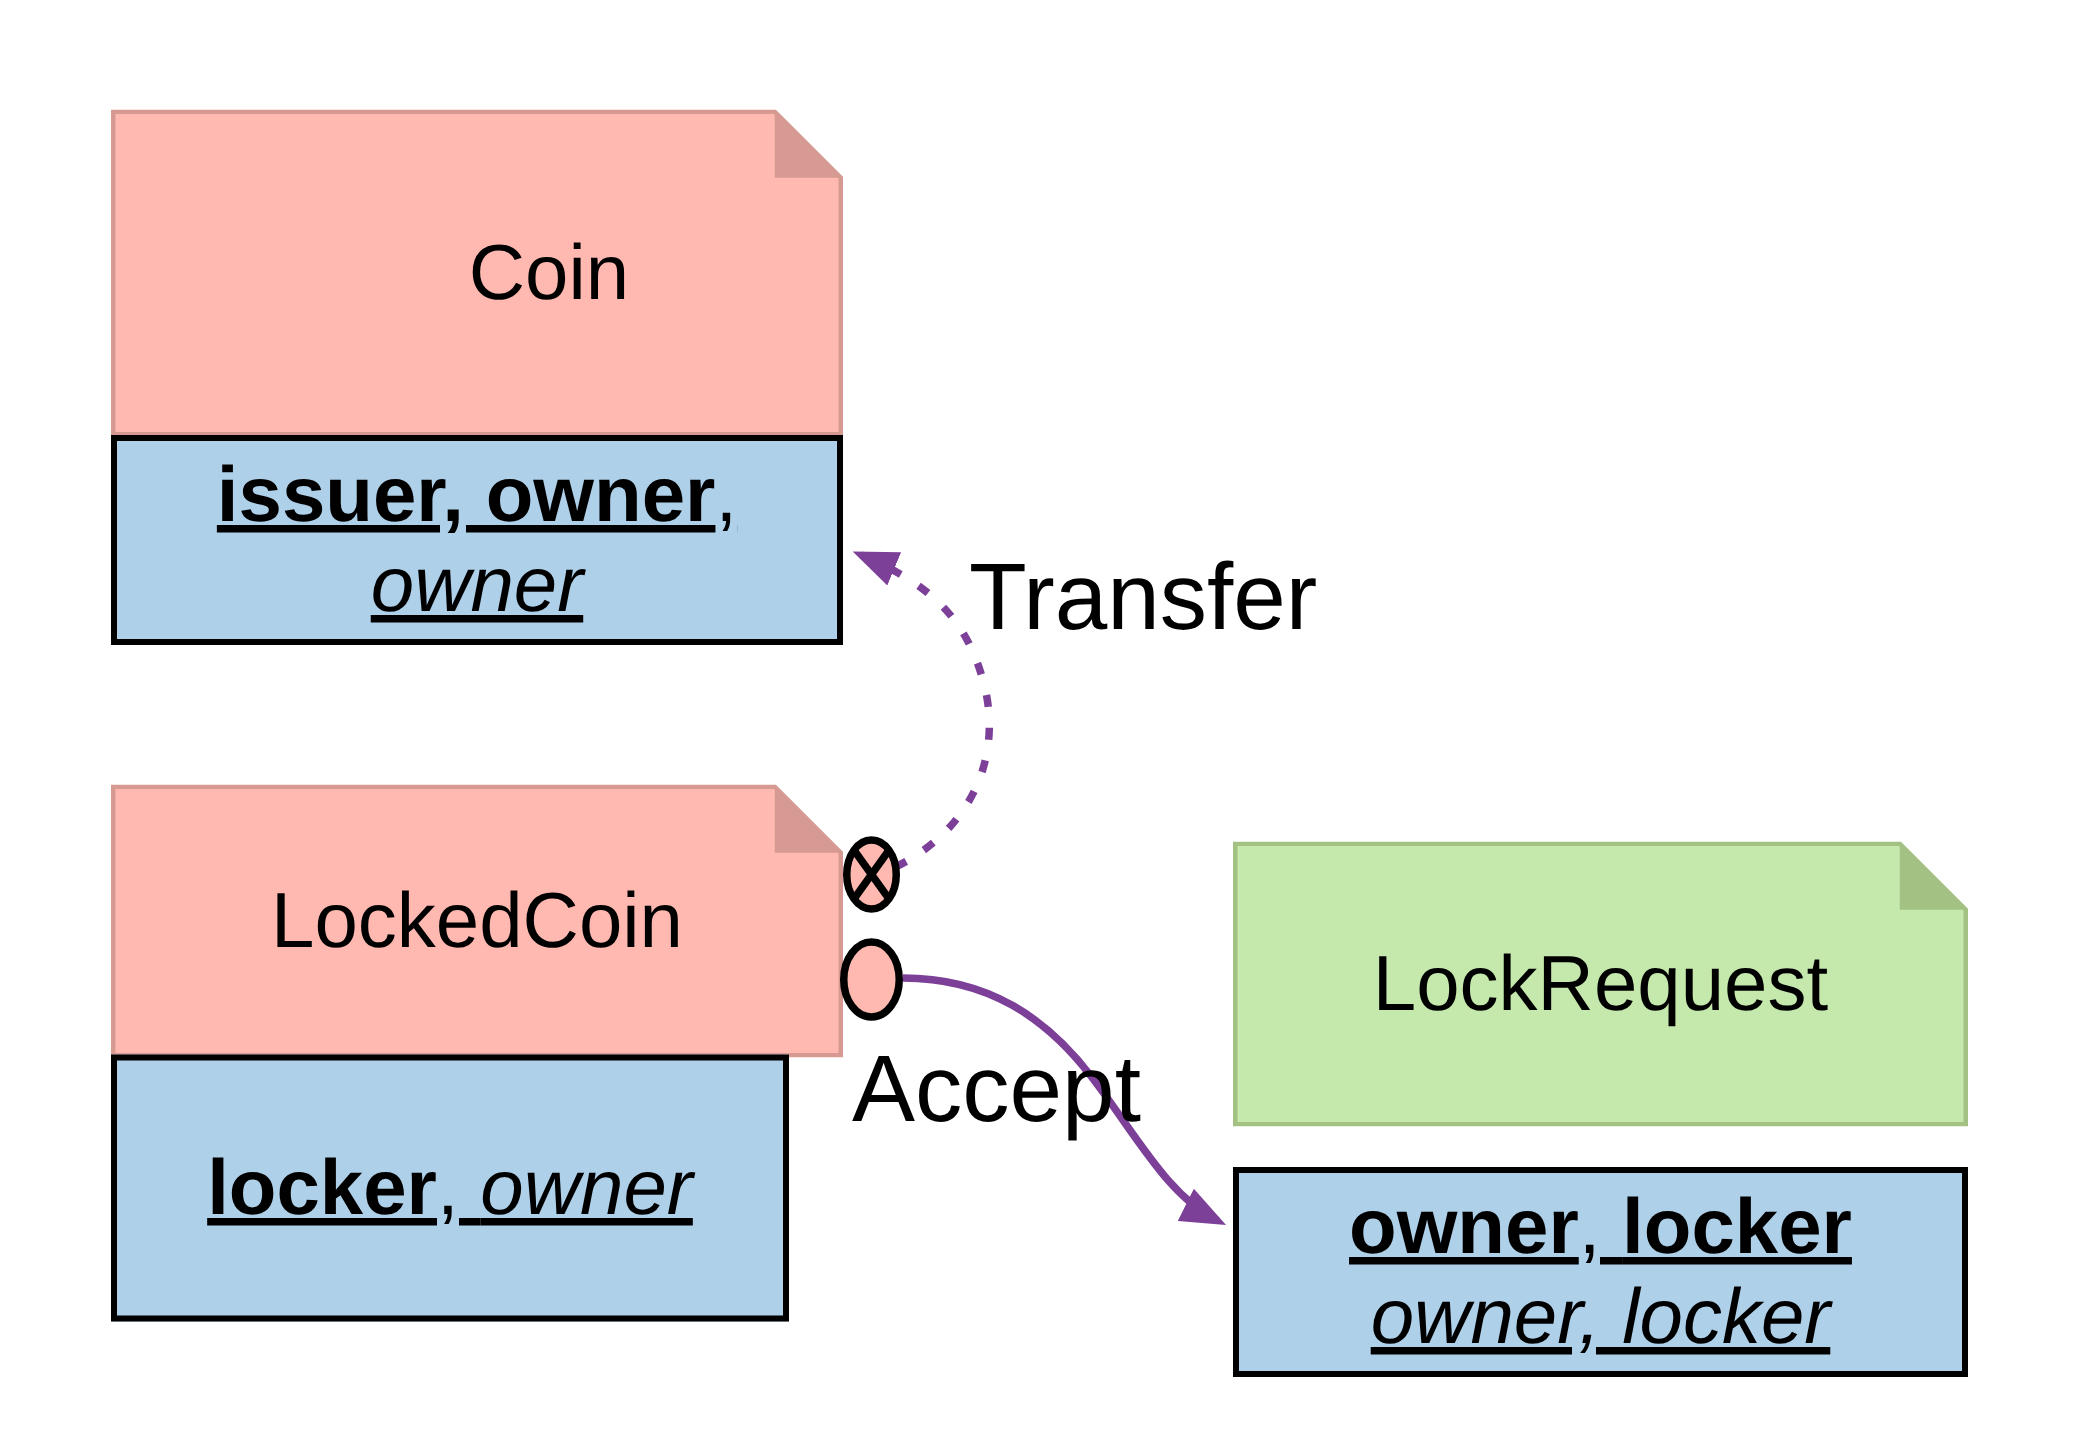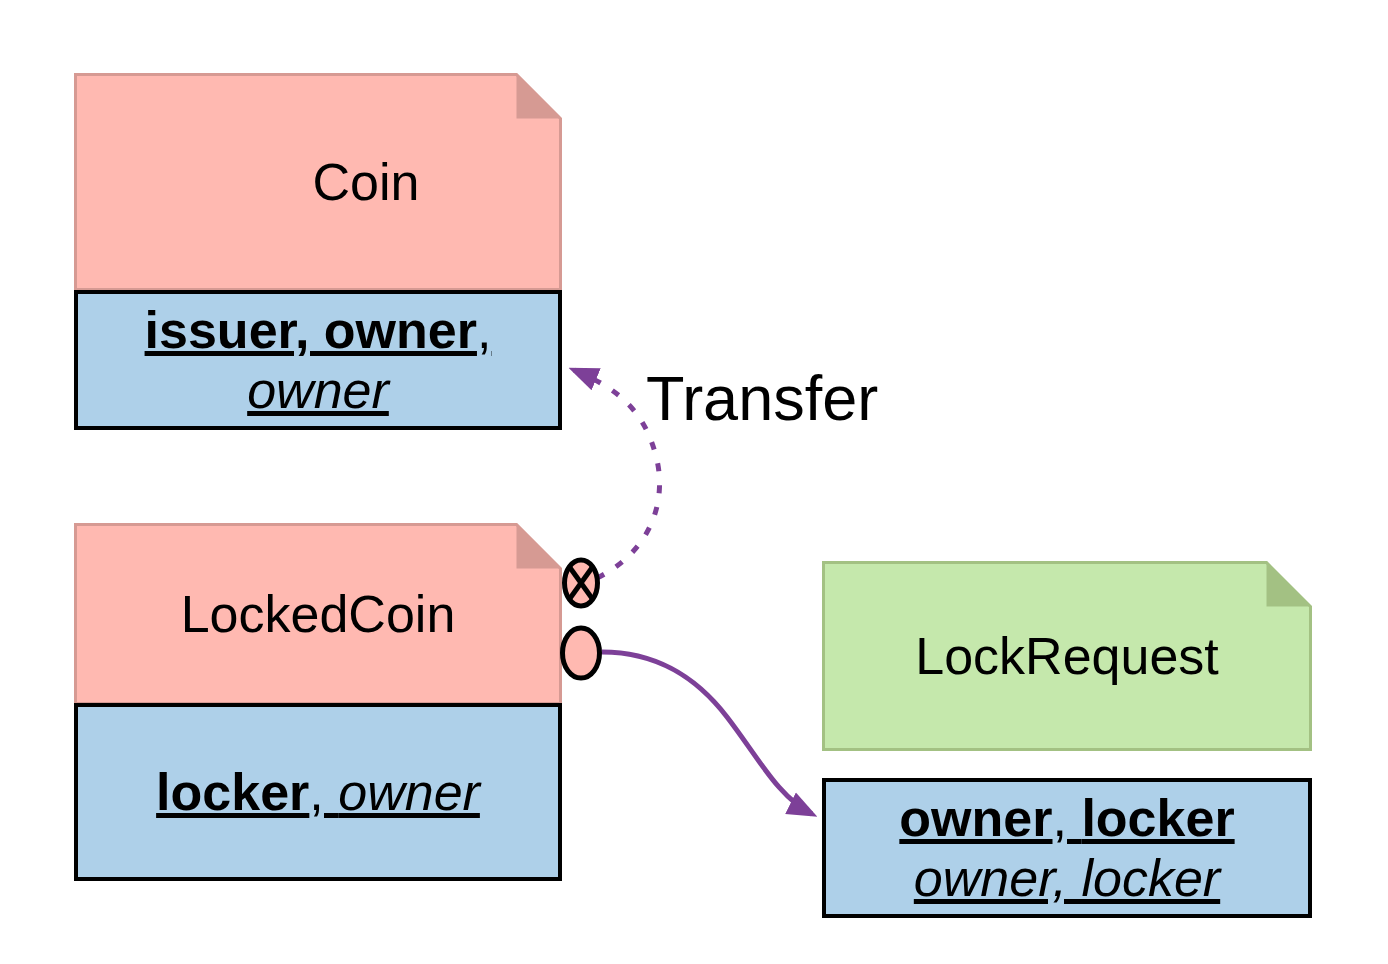--- a/index.html
+++ b/index.html
@@ -71,21 +71,21 @@
       <div class="attr-line"><span class="seg-italic">owner</span></div>
     </div>
   </div>
 
   <div>
     <svg class="note-header-svg hdr-pink" style="left:74px;top:523px;" width="488" height="182">
       <path class="bg" d="M 1.5 1.5 L 442.5 1.5 L 486.5 45.5 L 486.5 180.5 L 1.5 180.5 Z"></path>
       <path class="fold" d="M 442.5 1.5 L 486.5 45.5 L 442.5 45.5 Z"></path>
     </svg>
     <div class="note-title" style="left:74px;top:523px;width:488px;height:182px;">LockedCoin</div>
-    <div class="note-body" style="left:74px;top:703px;width:488px;height:178px;">
+    <div class="note-body" style="left:74px;top:703px;width:452px;height:178px;">
       <div class="attr-line"><span class="seg-bold">locker</span><span class="seg-regular">, </span><span class="seg-italic">owner</span></div>
     </div>
   </div>
 
   <div>
     <svg class="note-header-svg hdr-green" style="left:822px;top:561px;" width="490" height="190">
       <path class="bg" d="M 1.5 1.5 L 444.5 1.5 L 488.5 45.5 L 488.5 188.5 L 1.5 188.5 Z"></path>
       <path class="fold" d="M 444.5 1.5 L 488.5 45.5 L 444.5 45.5 Z"></path>
     </svg>
     <div class="note-title" style="left:822px;top:561px;width:490px;height:190px;">LockRequest</div>
@@ -107,14 +107,15 @@
       <ellipse class="state-ref" cx="581" cy="583" rx="16.5" ry="23"></ellipse>
       <line class="state-ref-x" x1="569.5" y1="567" x2="592.5" y2="599"></line>
       <line class="state-ref-x" x1="592.5" y1="567" x2="569.5" y2="599"></line>
     </g>
     <g>
       <ellipse class="state-ref" cx="581" cy="653" rx="18.5" ry="25"></ellipse>
     </g>
   </svg>
 
   <div class="edge-label" style="left:646px;top:362px;">Transfer</div>
+  <div class="edge-label" style="left:568px;top:690px;">Accept</div>
 
 </div>
 
 </body></html>

